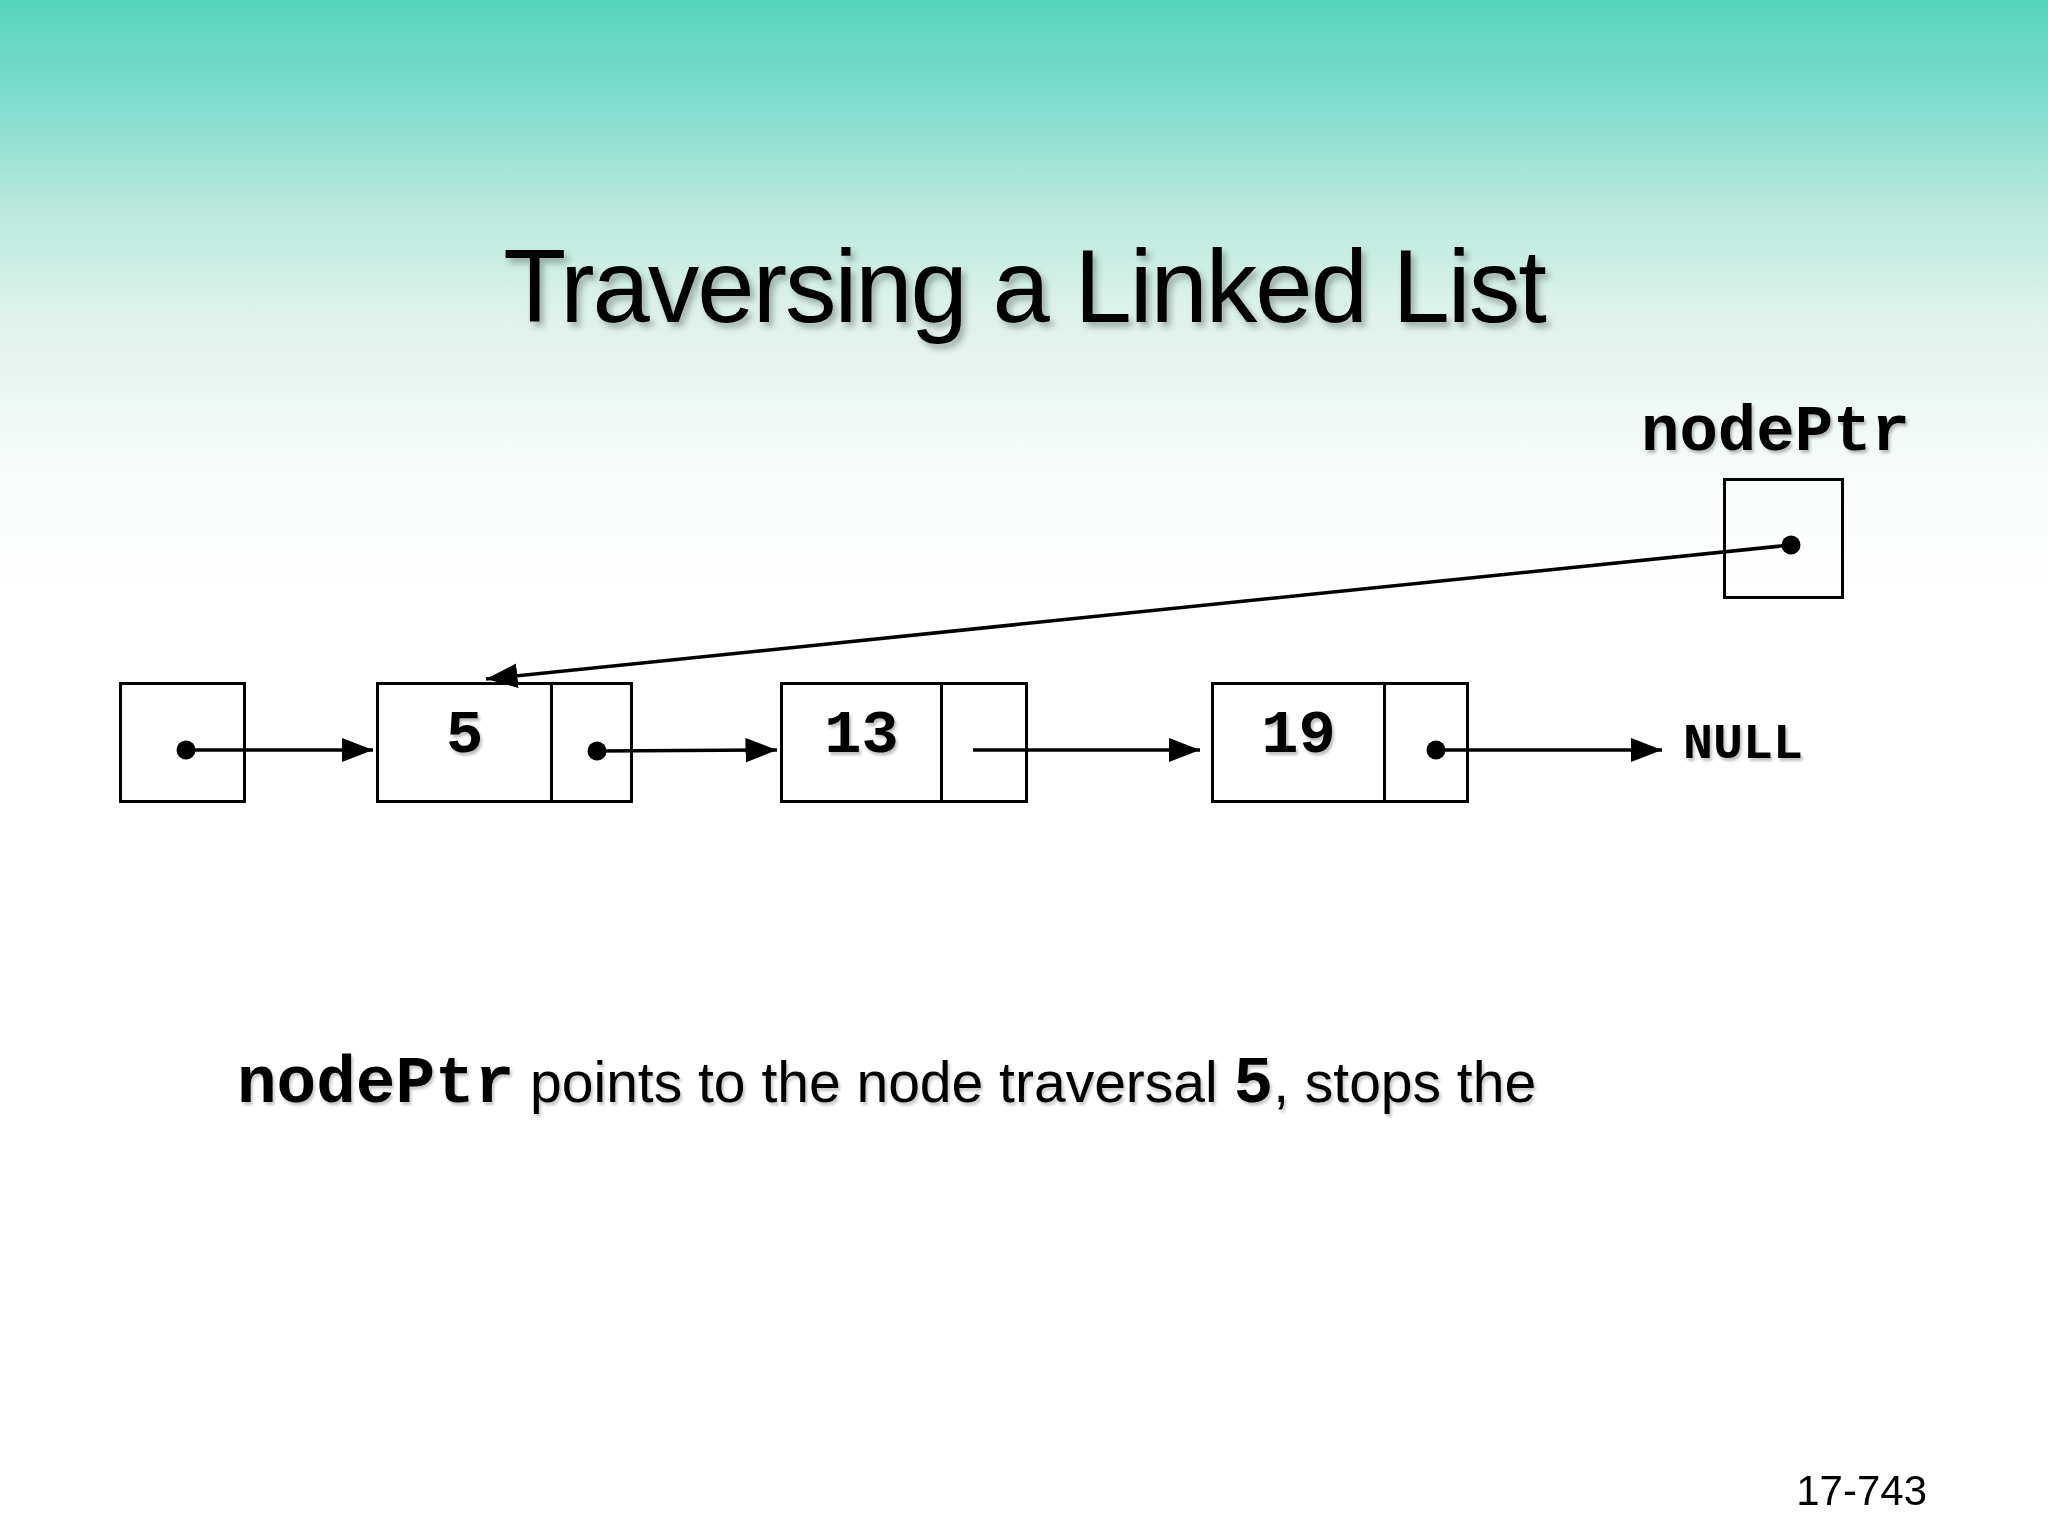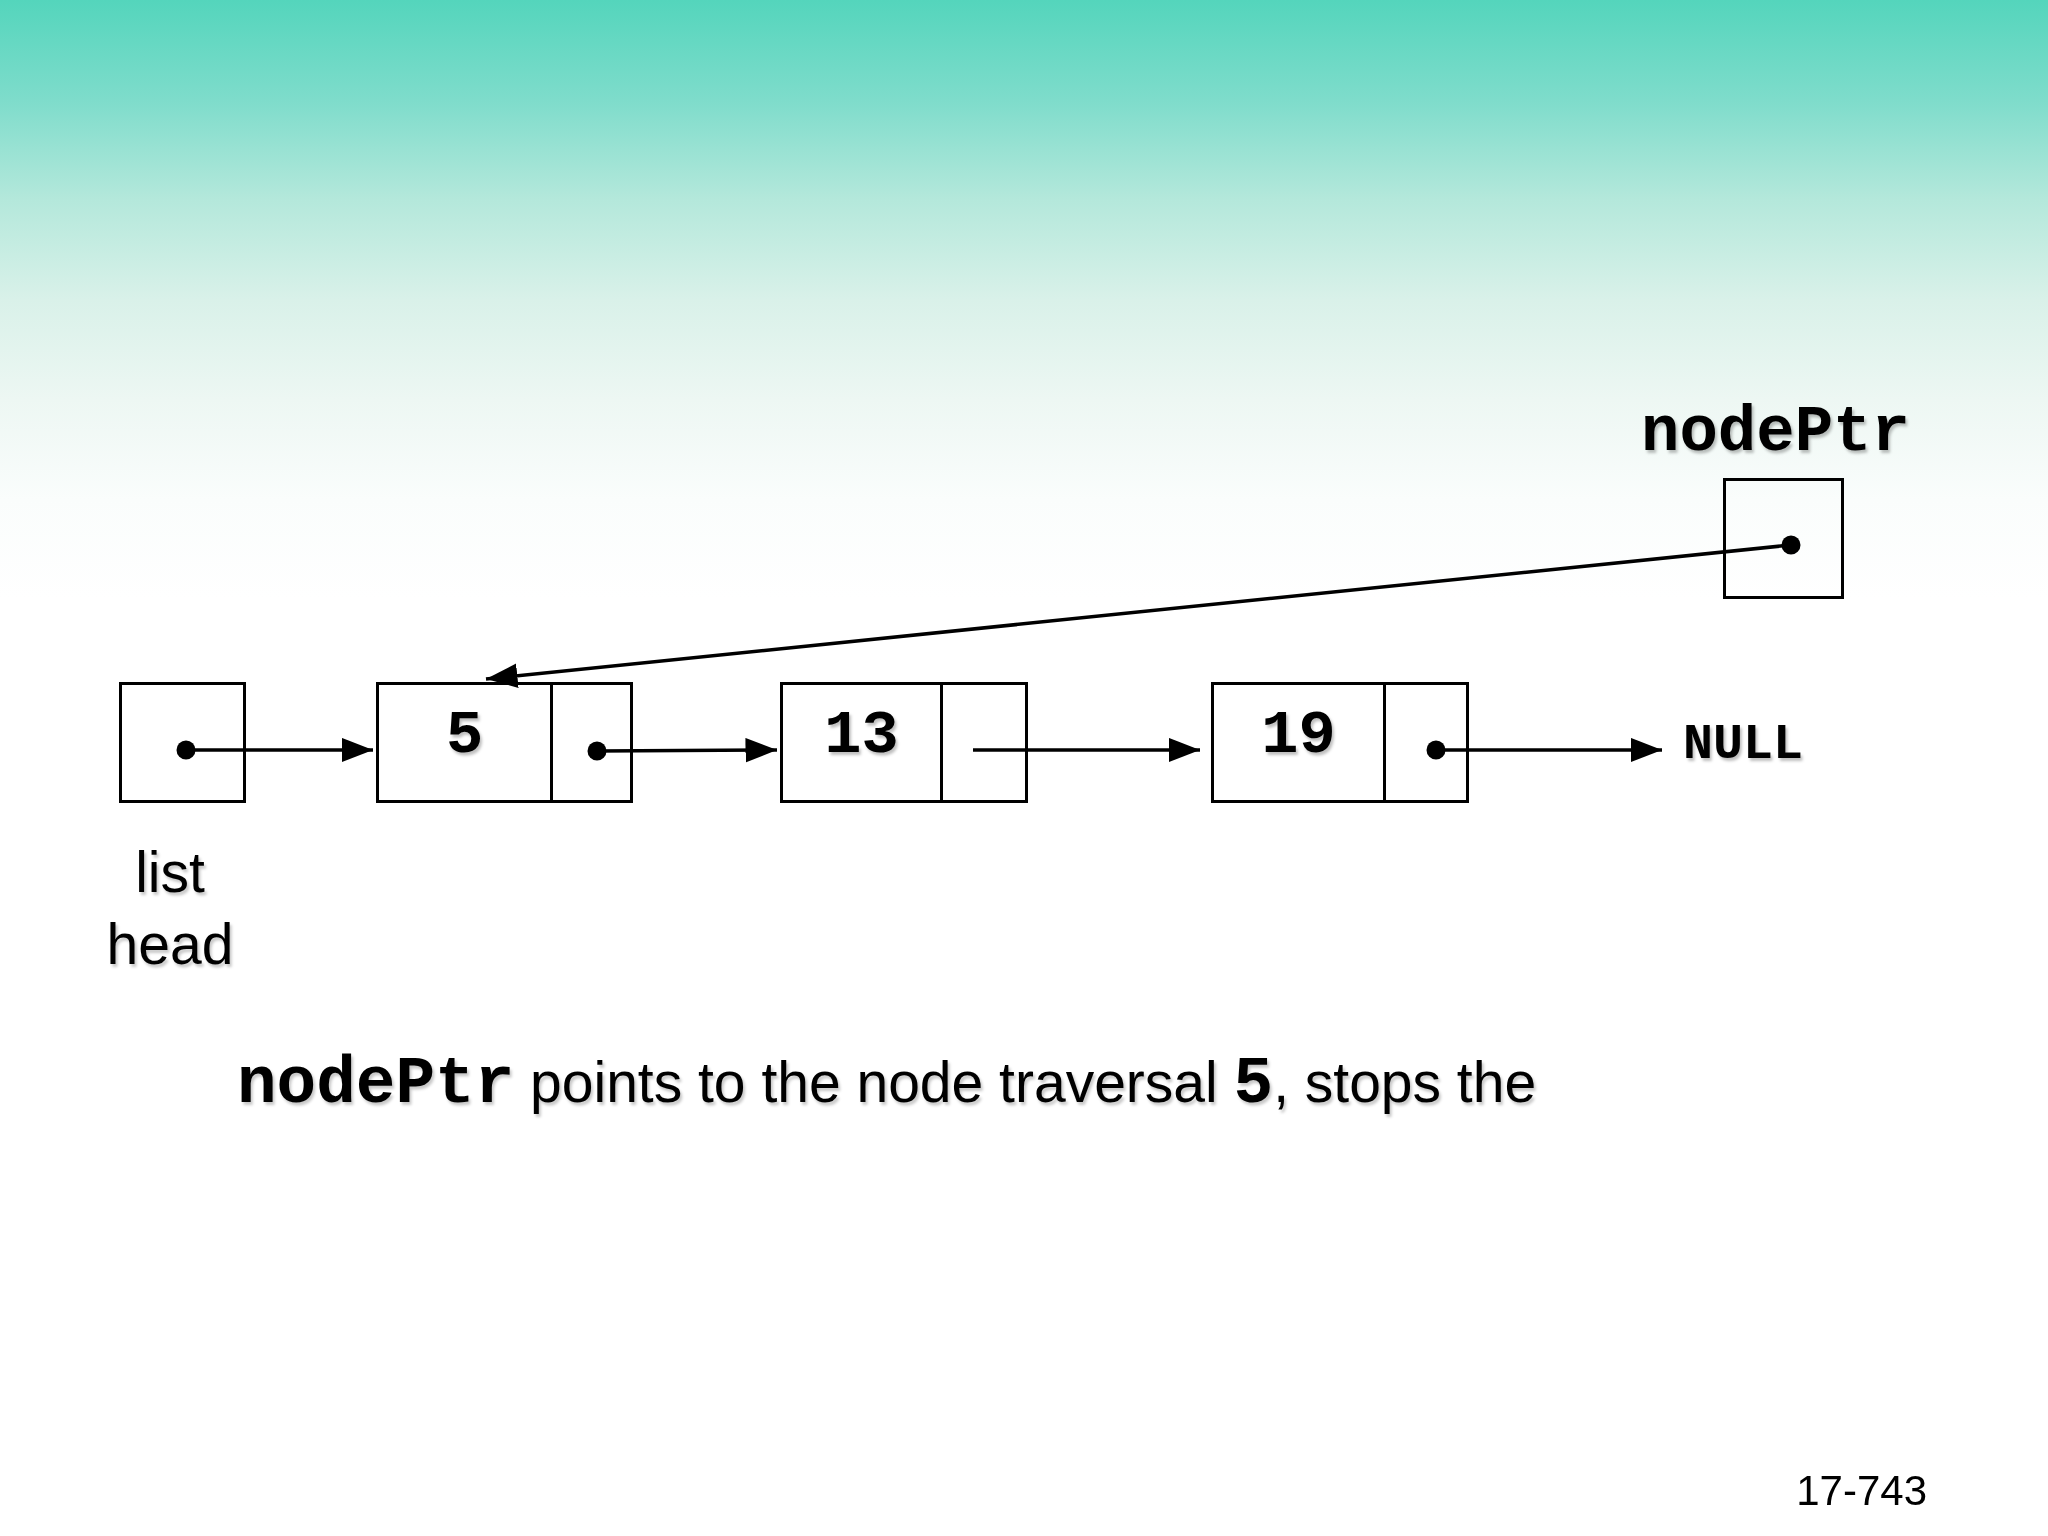--- a/index.html
+++ b/index.html
@@ -44,29 +44,26 @@
     font-size:57px;line-height:81px;text-shadow:2px 3px 3px rgba(0,0,0,0.22);
   }
   .body-text .k{font-family:"Liberation Mono",monospace;font-weight:bold;font-size:66px;line-height:81px;}
   .footer{position:absolute;top:1448px;right:121px;font-size:42px;line-height:50px;margin-top:18px;}
 </style>
 </head>
 <body>
 
 <div class="slide">
 
+  <h1 class="title">Traversing a Linked List</h1>
 
   <div class="nodeptr-label mono">nodePtr</div>
   <div class="box" style="left:1723px;top:478px;width:121px;height:121px;"></div>
 
   <div class="box" style="left:119px;top:682px;width:127px;height:121px;"></div>
-  <div class="head-label">
-    <div>list</div>
-    <div>head</div>
-  </div>
 
   <div class="box" style="left:376px;top:682px;width:257px;height:121px;">
     <div class="cell value" style="width:171px;">5</div>
     <div class="cell ptr"></div>
   </div>
 
   <div class="box" style="left:780px;top:682px;width:248px;height:121px;">
     <div class="cell value" style="width:157px;">13</div>
     <div class="cell ptr"></div>
   </div>

